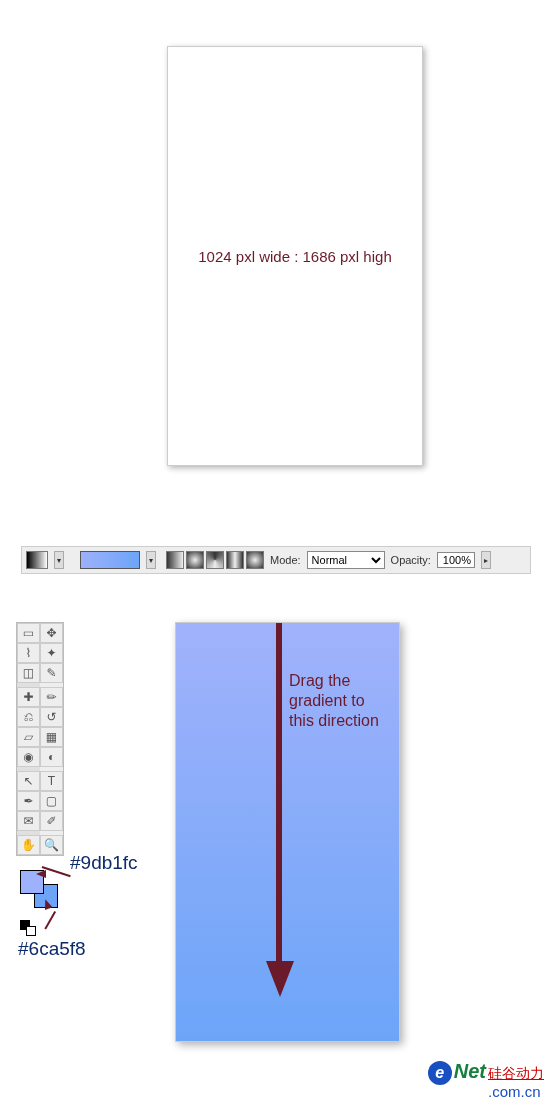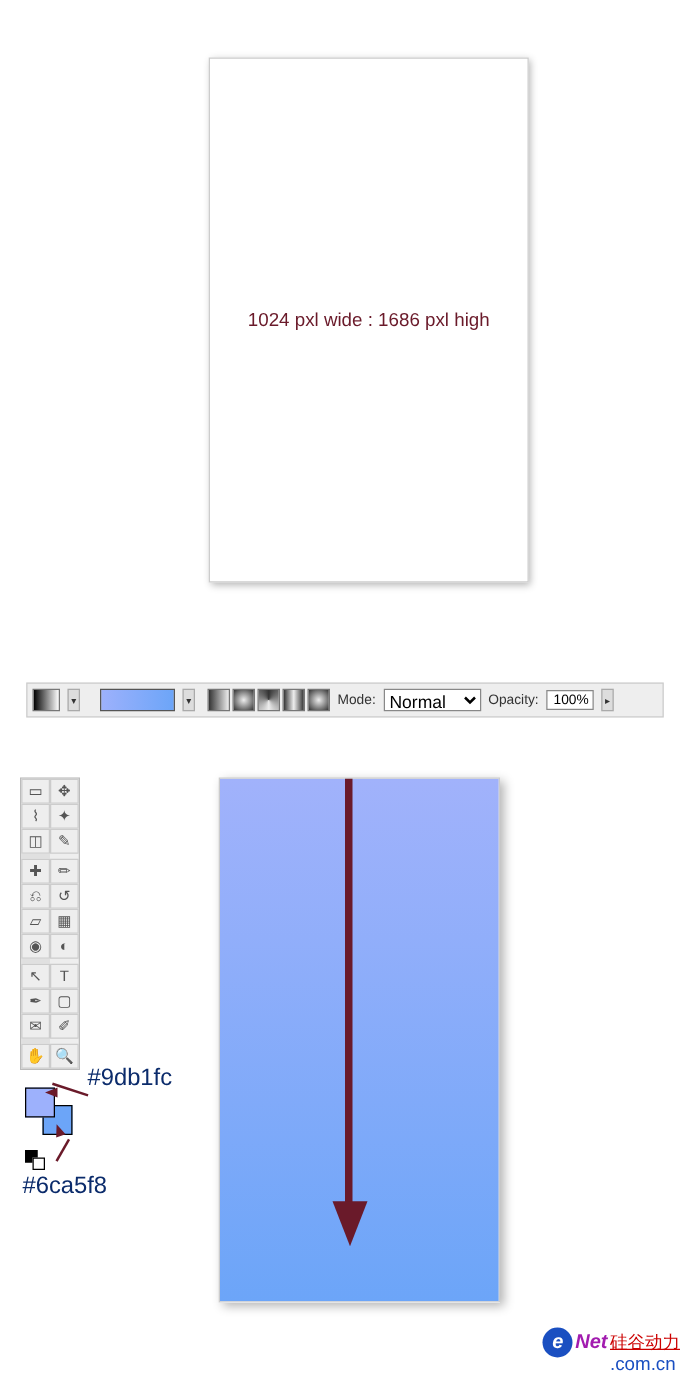--- a/index.html
+++ b/index.html
@@ -62,21 +62,21 @@
     width: 18px; height: 18px;
     border:1px solid #777;
     background:#ccc;
   }
   .grad-type-btn.linear { background: linear-gradient(to right,#333,#eee); }
   .grad-type-btn.radial { background: radial-gradient(circle,#eee,#333); }
   .grad-type-btn.angle  { background: conic-gradient(#333,#eee,#333); }
   .grad-type-btn.reflect{ background: linear-gradient(to right,#333,#eee,#333); }
   .grad-type-btn.diamond{ background: radial-gradient(ellipse at center,#eee,#333); }
   .mode-select {
-    font-size:14px; height:18px; width:78px;
+    font-size:11px; height:18px; width:78px;
     border:1px solid #888;background:#fff;
   }
   .opacity-input {
     width:38px;height:16px;border:1px solid #888;background:#fff;
     text-align:right;font-size:11px;padding-right:3px;
   }
   
   .toolbox {
     position: absolute;
     top: 622px; left: 16px;
@@ -168,21 +168,21 @@
     position:absolute;
     bottom:4px; right:6px;
     display:flex; align-items:baseline; gap:2px;
   }
   .logo-e {
     width:24px;height:24px;border-radius:50%;
     background:#1a4fc1;color:#fff;font-weight:bold;
     display:flex;align-items:center;justify-content:center;
     font-size:16px;font-style:italic;
   }
-  .logo-net { color:#a21caf;font-weight:bold;font-size:16px;font-style:italic;}
+  .logo-net { color:#15803d;font-weight:bold;font-size:20px;font-style:italic;}
   .logo-cn { font-size:14px;color:#c00;text-decoration:underline;}
   .logo-cn2 { font-size:15px;color:#1a4fc1;}
 </style>
 </head>
 <body>
 
 <div class="canvas-blank">
   <div class="canvas-label">1024 pxl wide : 1686 pxl high</div>
 </div>
 
@@ -247,20 +247,21 @@
 <div class="ptr-line" style="top:866px;left:42px;width:30px;transform:rotate(18deg);transform-origin:left center"></div>
 <div class="ptr-head" style="top:870px;left:36px"></div>
 
 <div class="annot" style="top:938px;left:18px">#6ca5f8</div>
 <div class="ptr-line" style="top:928px;left:45px;width:20px;transform:rotate(-60deg);transform-origin:left center"></div>
 <div class="ptr-head" style="top:900px;left:42px;transform:rotate(70deg)"></div>
 
 <div class="canvas-grad">
   <div class="drag-arrow-shaft"></div>
   <div class="drag-arrow-head"></div>
+  <div class="drag-text">Drag the gradient to this direction</div>
 </div>
 
 <div class="logo">
   <div class="logo-e">e</div>
   <span class="logo-net">Net</span>
   <span>
     <span class="logo-cn">硅谷动力</span><br>
     <span class="logo-cn2">.com.cn</span>
   </span>
 </div>

